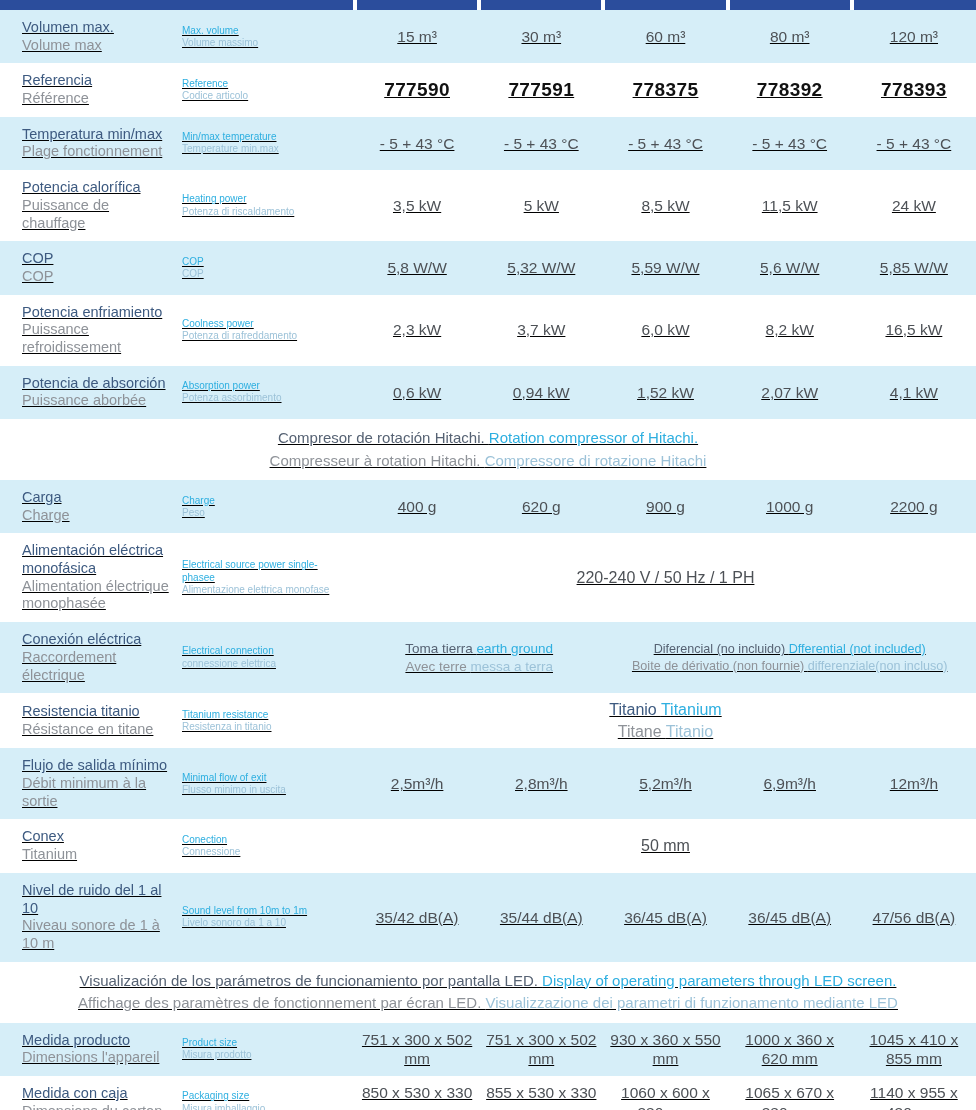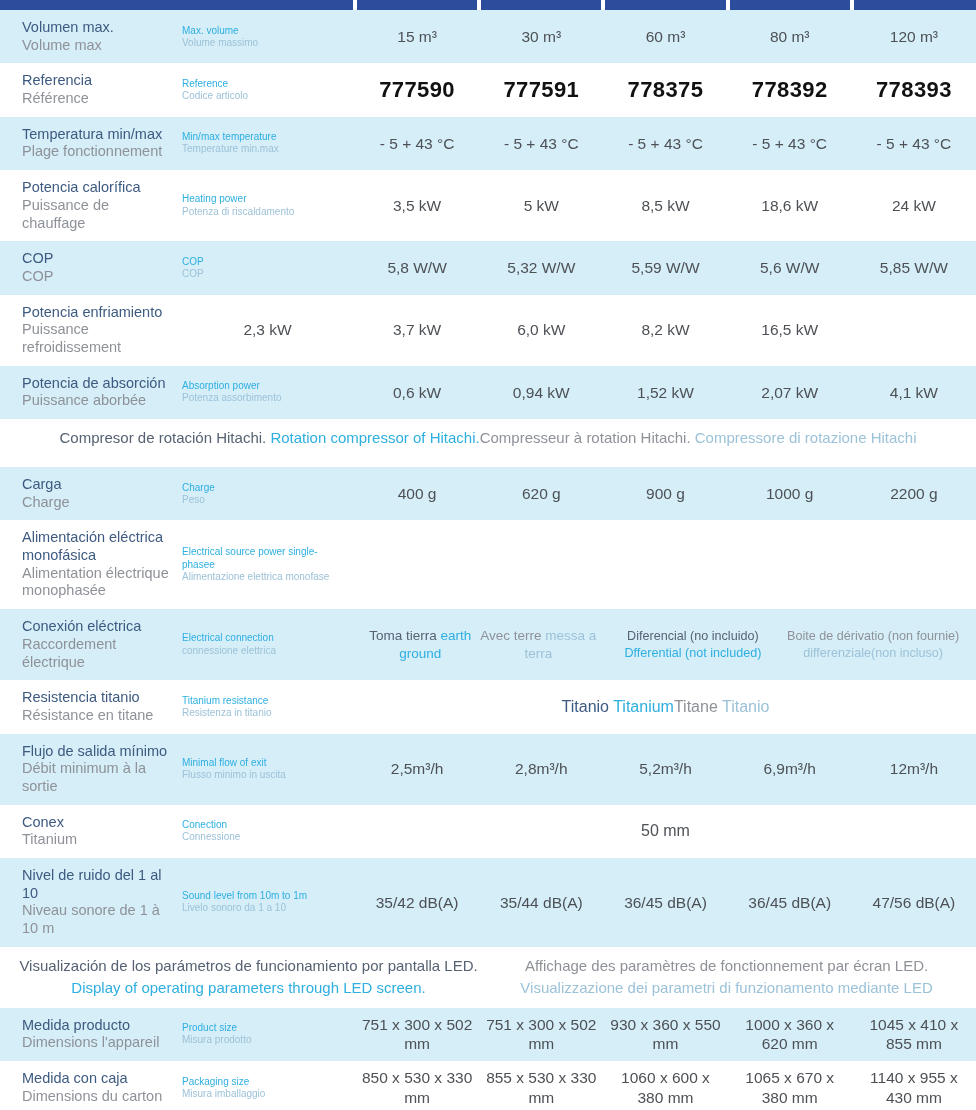--- a/index.html
+++ b/index.html
@@ -28,20 +28,21 @@
   }
   .bar .seg{background:var(--bar);margin:0 2px;}
   .bar .seg:first-child{margin-left:0;}
   .bar .seg:last-child{margin-right:0;}
 
   .row{
     display:grid;
     grid-template-columns:180px 175px repeat(5,1fr);
     min-height:48px;
     align-items:stretch;
+    text-decoration:underline;
   }
   .bg-blue{background:var(--rowblue);}
   .bg-white{background:#ffffff;}
 
   .cell-label1{
     padding:9px 6px 9px 22px;
     display:flex;flex-direction:column;justify-content:center;
     font-size:14.5px;line-height:1.22;
   }
   .cell-label2{
@@ -54,41 +55,41 @@
   .line-cyan{color:var(--cyan);}
   .line-lightcyan{color:var(--lightcyan);}
 
   .cell-value{
     display:flex;align-items:center;justify-content:center;
     text-align:center;
     color:var(--valtext);
     font-size:15.5px;line-height:1.25;
     padding:6px 5px;
   }
-  .value-bold{font-weight:bold;color:var(--ref);font-size:22px;letter-spacing:.4px;}
+  .value-bold{font-weight:bold;color:var(--ref);font-size:19px;letter-spacing:.4px;}
 
   .span-all{grid-column:3/8;font-size:16px;}
   .span-a{grid-column:3/5;}
   .span-b{grid-column:5/8;}
 
-  .rich{display:flex;flex-direction:row;justify-content:center;text-align:center;}
+  .rich{display:flex;flex-direction:column;justify-content:center;text-align:center;}
   .rich .rline{display:block;}
   .rich-span{grid-column:3/8;font-size:16px;line-height:1.35;}
   .rich-a{font-size:13.5px;line-height:1.3;padding:4px 6px;}
   .rich-b{font-size:12.6px;line-height:1.3;padding:4px 6px;}
 
   .c-dark{color:var(--notedark);}
   .c-navy{color:var(--dark);}
   .c-gray{color:var(--gray);}
   .c-cyan{color:var(--cyan);}
   .c-lightcyan{color:var(--lightcyan);}
 
   .note-cell{
     grid-column:1/8;
-    display:flex;flex-direction:row;justify-content:center;
+    display:flex;flex-direction:column;justify-content:center;
     text-align:center;
     font-size:15px;line-height:1.5;
     padding:8px 10px;
   }
 </style>
 </head>
 <body>
 
 <div class="bar">
     <div class="seg"></div>
@@ -186,21 +187,21 @@
       <div class="cell-value">
         <span>3,5 kW</span>
       </div>
       <div class="cell-value">
         <span>5 kW</span>
       </div>
       <div class="cell-value">
         <span>8,5 kW</span>
       </div>
       <div class="cell-value">
-        <span>18,6 kW</span>
+        <span>11,5 kW</span>
       </div>
       <div class="cell-value">
         <span>24 kW</span>
       </div>
     </div>
     <div class="row bg-blue">
       <div class="cell-label1">
         <div class="line-dark">COP</div>
         <div class="line-gray">COP</div>
       </div>
@@ -221,20 +222,24 @@
         <span>5,6 W/W</span>
       </div>
       <div class="cell-value">
         <span>5,85 W/W</span>
       </div>
     </div>
     <div class="row bg-white">
       <div class="cell-label1">
         <div class="line-dark">Potencia enfriamiento</div>
         <div class="line-gray">Puissance refroidissement</div>
+      </div>
+      <div class="cell-label2">
+        <div class="line-cyan">Coolness power</div>
+        <div class="line-lightcyan">Potenza di rafreddamento</div>
       </div>
       <div class="cell-value">
         <span>2,3 kW</span>
       </div>
       <div class="cell-value">
         <span>3,7 kW</span>
       </div>
       <div class="cell-value">
         <span>6,0 kW</span>
       </div>
@@ -303,20 +308,23 @@
     </div>
     <div class="row bg-white">
       <div class="cell-label1">
         <div class="line-dark">Alimentación eléctrica monofásica</div>
         <div class="line-gray">Alimentation électrique monophasée</div>
       </div>
       <div class="cell-label2">
         <div class="line-cyan">Electrical source power single-phasee</div>
         <div class="line-lightcyan">Alimentazione elettrica monofase</div>
       </div>
+      <div class="cell-value span-all">
+        <span>220-240 V / 50 Hz / 1 PH</span>
+      </div>
     </div>
     <div class="row bg-blue">
       <div class="cell-label1">
         <div class="line-dark">Conexión eléctrica</div>
         <div class="line-gray">Raccordement électrique</div>
       </div>
       <div class="cell-label2">
         <div class="line-cyan">Electrical connection</div>
         <div class="line-lightcyan">connessione elettrica</div>
       </div>

